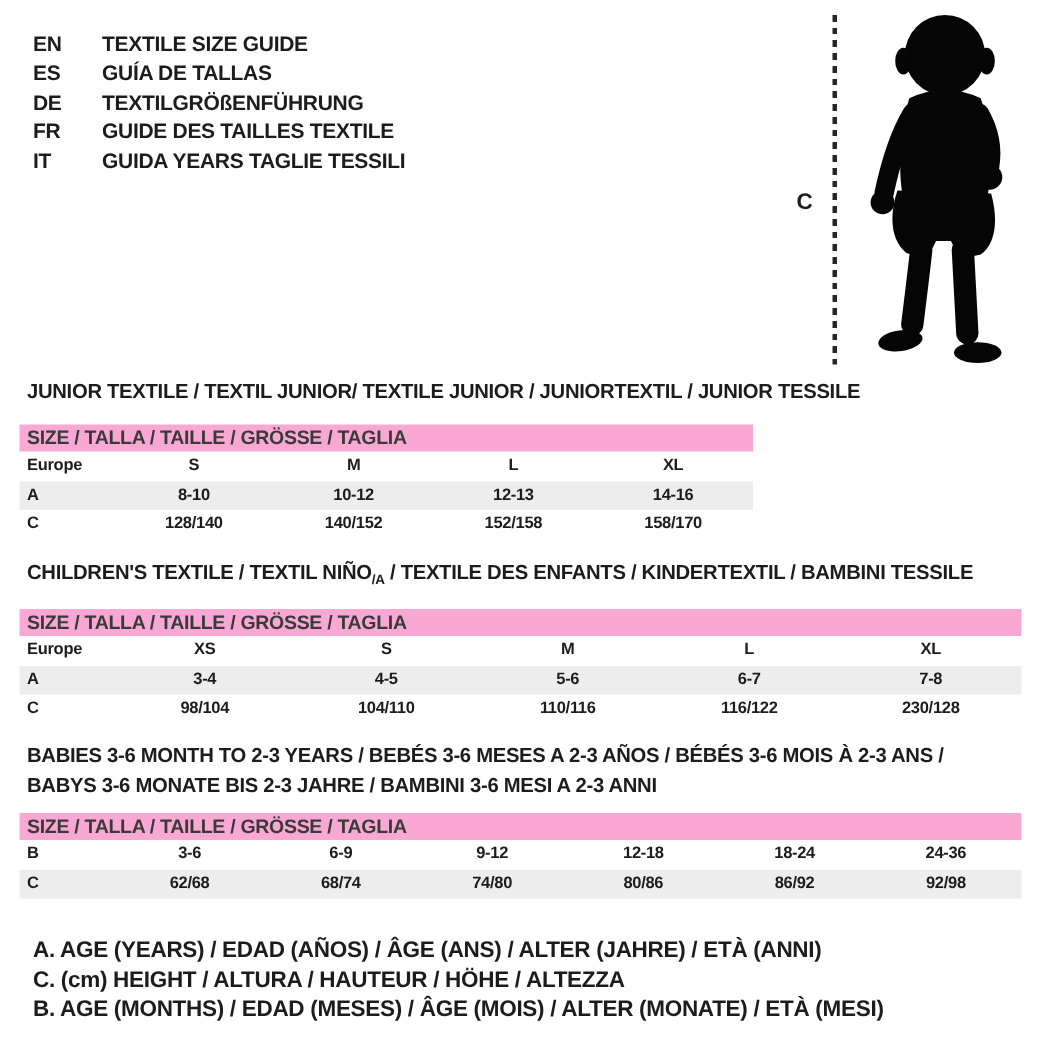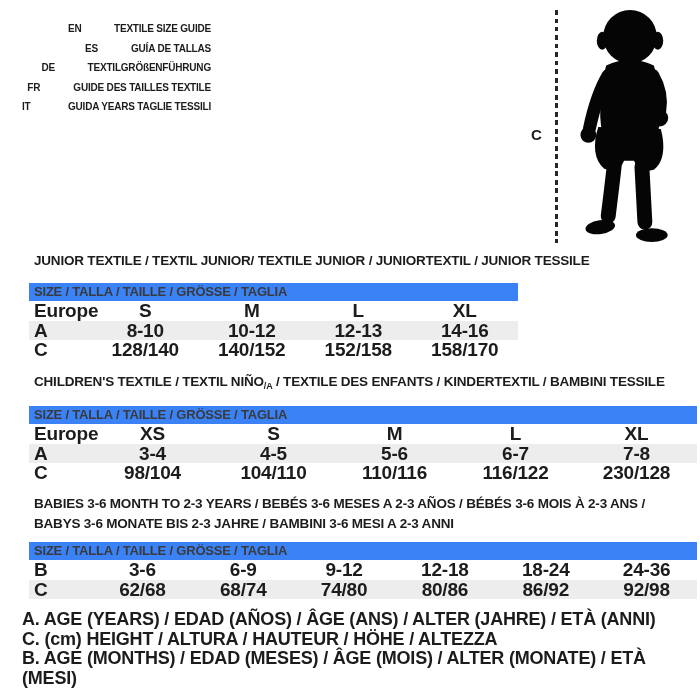--- a/index.html
+++ b/index.html
@@ -5,53 +5,53 @@
   html,body { margin:0; padding:0; }
   body {
     width:700px; height:700px; background:#ffffff; position:relative;
     font-family:"Liberation Sans", sans-serif; color:#1c1c1c;
     overflow:hidden; -webkit-font-smoothing:antialiased;
   }
   .page { position:absolute; inset:0; font-weight:700; letter-spacing:-0.2px; }
 
   
   .langs { position:absolute; left:22px; top:19px; }
-  .lang-row { display:flex; height:19.5px; align-items:center; font-size:10px;justify-content:flex-end; }
+  .lang-row { display:flex; height:19.5px; align-items:center; font-size:14px; }
   .lang-code { width:46px; }
 
   
   .c-label { position:absolute; left:531px; top:126px; font-size:15px; }
   .dotted-line {
     position:absolute; left:555px; top:10px; width:3px; height:233px;
     background-image:repeating-linear-gradient(to bottom,#262626 0 4.5px,transparent 4.5px 8.5px);
   }
   .baby { position:absolute; left:566px; top:6px; }
 
   
-  .sec { position:absolute; left:29px; }
+  .sec { position:absolute; left:13px; }
   .sec-junior   { top:251px; }
   .sec-children { top:372px; }
   .sec-babies   { top:494px; }
   .sec-title { margin-left:5px; font-size:13.5px; line-height:19.5px; white-space:nowrap; }
   .sub { font-size:9px; position:relative; top:3px; }
   .tbl { margin-top:12.5px; }
   .sec-babies .tbl { margin-top:9px; }
   .sec-junior .tbl { width:489px; }
   .sec-children .tbl, .sec-babies .tbl { width:668px; }
   .band {
-    height:18px; line-height:18px; background:#3b82f6; color:#3a3a3a;
+    height:18px; line-height:18px; background:#f9a8d4; color:#3a3a3a;
     padding-left:5px; font-size:13px;
   }
-  .trow { display:grid; height:19.5px; line-height:19.5px; font-size:19px; }
+  .trow { display:grid; height:19.5px; line-height:19.5px; font-size:11px; }
   .trow.shaded { background:#ededed; }
   .rlabel { padding-left:5px; text-align:left; }
   .cell { text-align:center; }
 
   
-  .footnotes { position:absolute; left:22px; top:610px; font-size:18px; line-height:19.7px; }
+  .footnotes { position:absolute; left:22px; top:624px; font-size:15px; line-height:19.7px; }
 </style>
 </head>
 <body>
 
 <div class="page">
 
   <div class="langs">
       <div class="lang-row">
         <span class="lang-code">EN</span>
         <span class="lang-label">TEXTILE SIZE GUIDE</span>

